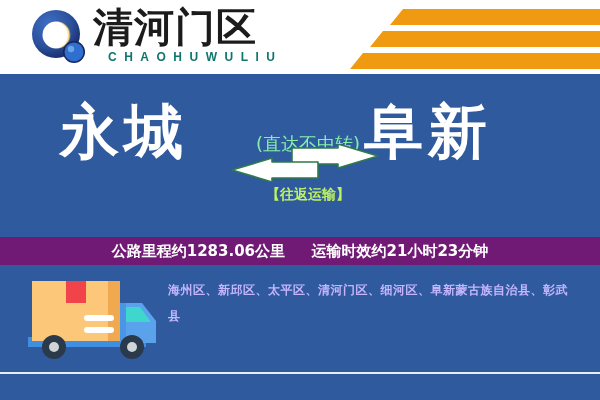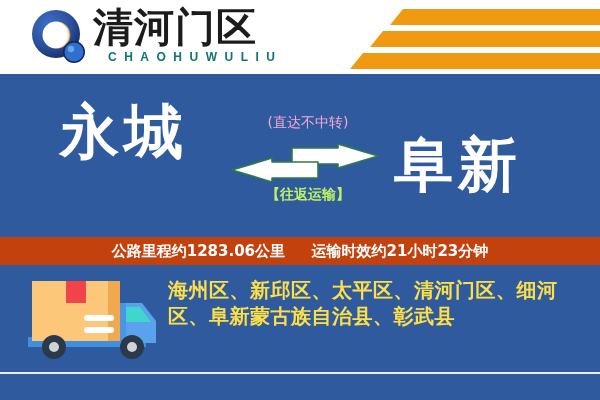--- a/index.html
+++ b/index.html
@@ -83,30 +83,30 @@
     top: 30px;
     font-family: "DejaVu Sans", "Liberation Sans", sans-serif;
     font-size: 59px;
     font-weight: 700;
     color: #ffffff;
     letter-spacing: 5px;
     line-height: 56px;
     white-space: nowrap;
   }
   .city-from { left: 60px; }
-  .city-to   { left: 394px; margin-top: 33px; }
+  .city-to   { left: 364px; }
 
   .route-note-top {
     position: absolute;
-    left: 248px; top: 40px;
+    left: 248px; top: 58px;
     width: 120px;
     text-align: center;
     font-family: "DejaVu Sans", "Liberation Sans", sans-serif;
-    font-size: 14px;
-    color: #f9a8d4;
+    font-size: 18px;
+    color: #86efac;
     white-space: nowrap;
   }
   .route-note-bottom {
     position: absolute;
     left: 243px; top: 112px;
     width: 130px;
     text-align: center;
     font-family: "DejaVu Sans", "Liberation Sans", sans-serif;
     font-size: 14px;
     font-weight: 700;
@@ -118,21 +118,21 @@
     left: 232px; top: 70px;
     width: 146px; height: 38px;
   }
   .arrows svg { display: block; }
 
   
   .statbar {
     position: absolute;
     left: 0; top: 237px;
     width: 600px; height: 28px;
-    background: #c2410c;
+    background: #701a75;
     display: flex;
     align-items: center;
     justify-content: center;
   }
   .statbar-inner {
     font-family: "DejaVu Sans", "Liberation Sans", sans-serif;
     font-size: 15px;
     font-weight: 700;
     color: #ffffff;
     white-space: nowrap;
@@ -151,23 +151,23 @@
     left: 24px; top: 12px;
     width: 135px; height: 86px;
   }
   .truck svg { display: block; }
 
   .districts {
     position: absolute;
     left: 168px; top: 12px;
     width: 412px;
     font-family: "DejaVu Sans", "Liberation Sans", sans-serif;
-    font-size: 20px;
-    font-weight: 700;
-    color: #fde047;
+    font-size: 12px;
+    font-weight: 700;
+    color: #c4b5fd;
     line-height: 26px;
     letter-spacing: 0.5px;
   }
 
   .divider {
     position: absolute;
     left: 0; top: 372px;
     width: 600px; height: 2px;
     background: #e9eef6;
   }

